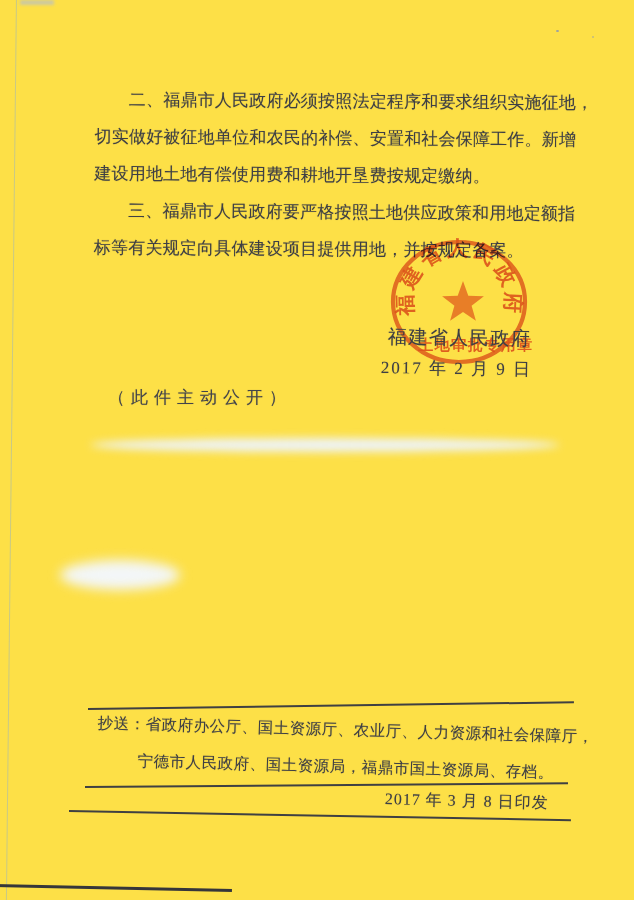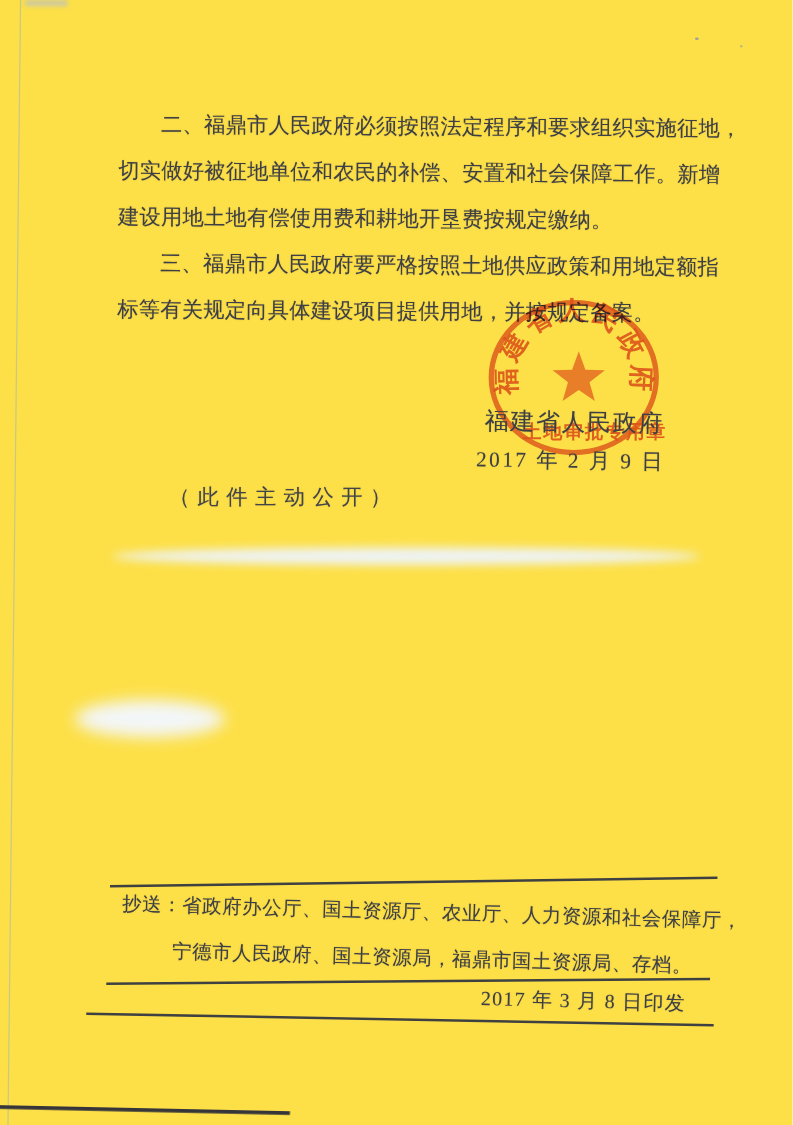--- a/index.html
+++ b/index.html
@@ -61,21 +61,21 @@
   }
   .sig-date{
     position:absolute;left:381px;top:356px;width:220px;
     font-size:17px;letter-spacing:2px;color:#3e3f44;
     text-shadow:0 0 1px rgba(70,70,78,.4);
     transform:rotate(.8deg);transform-origin:left top;white-space:nowrap;
   }
   .disclosure{
     position:absolute;left:108px;top:386px;
     font-size:17px;letter-spacing:6px;color:#43444a;
-    text-shadow:0 0 1px rgba(70,70,78,.4);white-space:nowrap;margin-left:27px;
+    text-shadow:0 0 1px rgba(70,70,78,.4);white-space:nowrap;
   }
   
   .rule{position:absolute;background:#3f4042;}
   .rule.top{left:88px;top:708px;width:486px;height:1.8px;transform:rotate(-.8deg);transform-origin:left center;}
   .rule.mid{left:85px;top:786px;width:483px;height:1.5px;transform:rotate(-.45deg);transform-origin:left center;}
   .rule.bot{left:69px;top:810px;width:502px;height:2.2px;transform:rotate(1.05deg);transform-origin:left center;}
   .cc-line1{
     position:absolute;left:98px;top:713px;font-size:15.5px;color:#3e3f44;
     letter-spacing:.5px;text-shadow:0 0 1px rgba(70,70,78,.4);
     transform:rotate(1.6deg);transform-origin:left top;white-space:nowrap;

